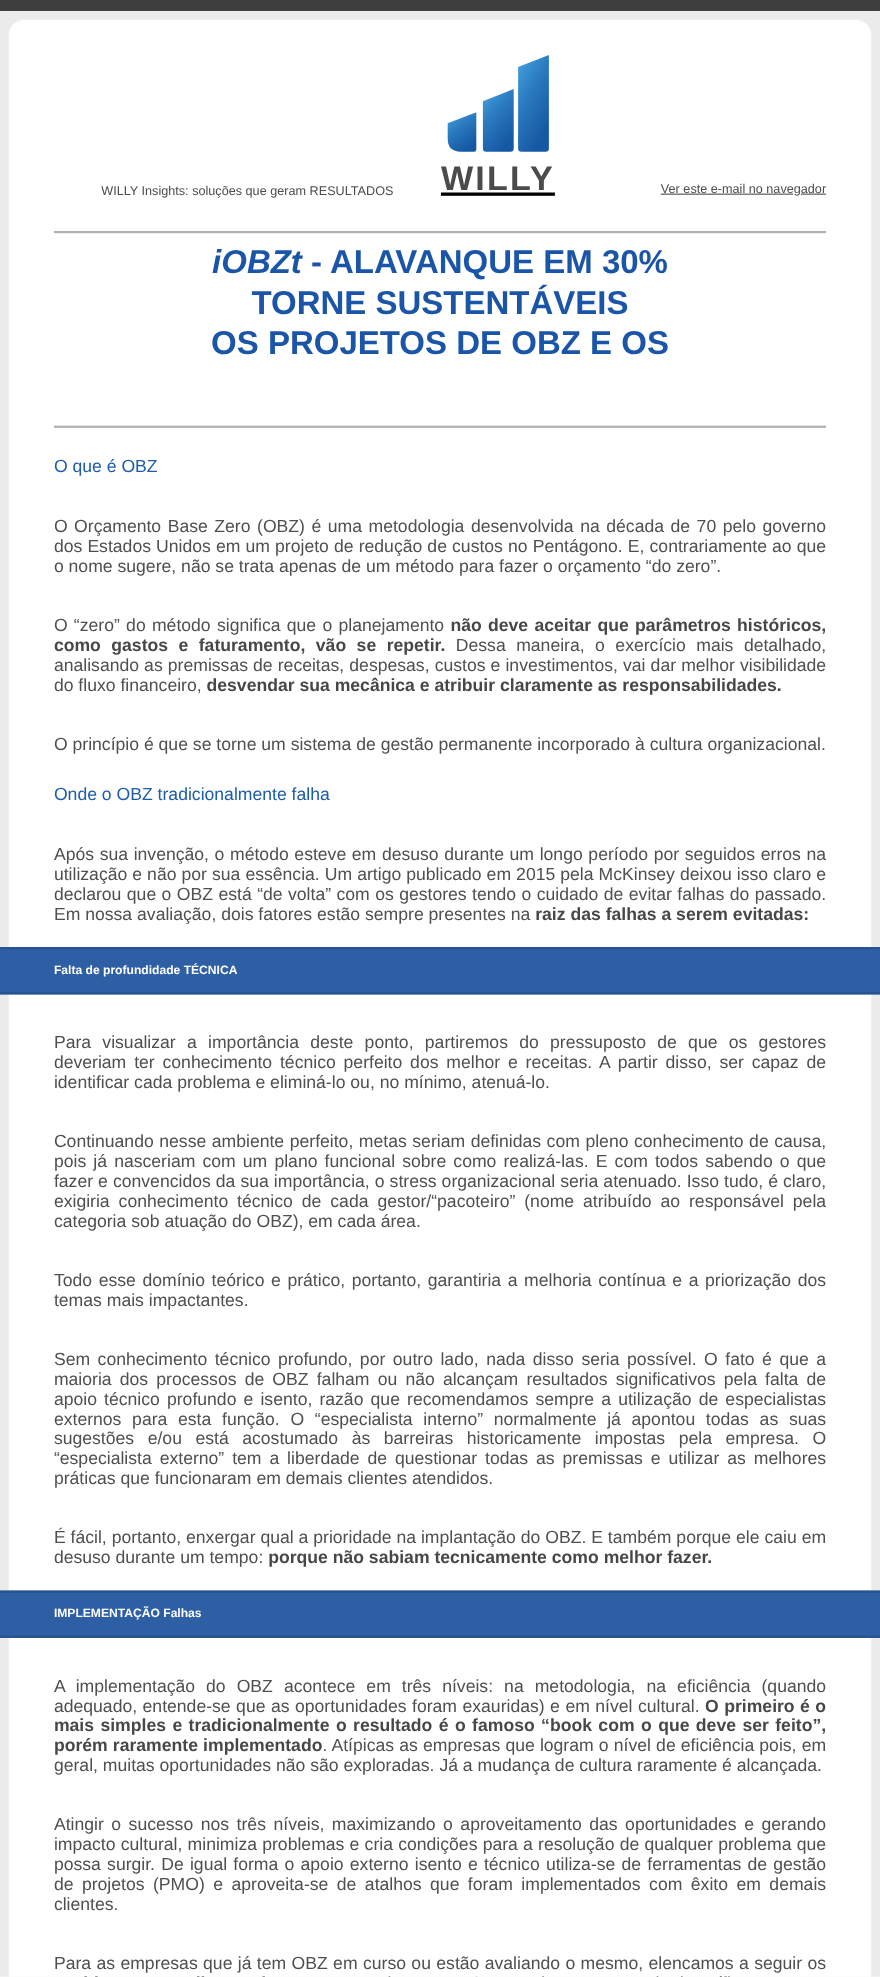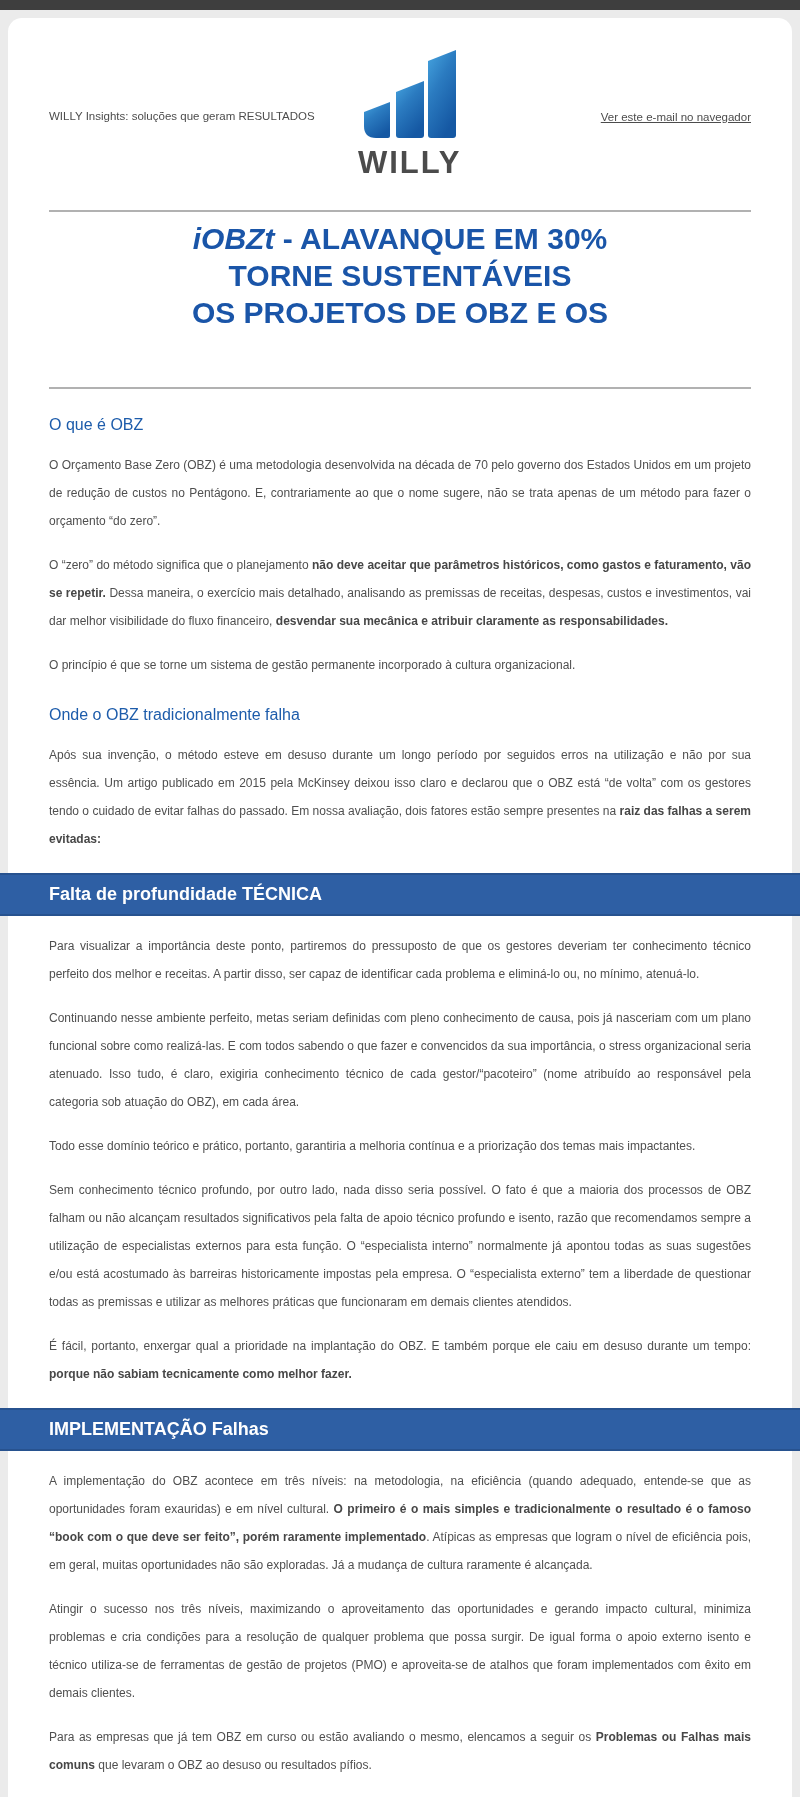--- a/index.html
+++ b/index.html
@@ -10,25 +10,25 @@
     -webkit-font-smoothing:antialiased;
   }
   .topbar{height:10px;background:#3e3e3e;}
   .card{
     margin:8px 8px 0;background:#ffffff;
     border-radius:14px 14px 0 0;
     min-height:1779px;
   }
   .card-inner{padding:0 41px 10px;}
   
-  .header{display:flex;align-items:center;padding-top:28px;}
+  .header{display:flex;align-items:flex-end;padding-top:28px;margin-left:43px;}
   .preheader{flex:1;font-size:11.5px;color:#4c4c4c;padding-top:6px;white-space:nowrap;}
   .view-link-wrap{flex:1;text-align:right;padding-top:6px;white-space:nowrap;}
   .view-link{font-size:11.5px;color:#4c4c4c;text-decoration:underline;cursor:pointer;}
-  .logo-col{width:190px;display:flex;flex-direction:column;align-items:center;}
+  .logo-col{width:190px;display:flex;flex-direction:column;align-items:center;text-decoration:underline;}
   .logo-col svg{display:block;}
   .wordmark{
     margin-top:6px;font-size:31px;font-weight:bold;color:#4b4b4b;
     letter-spacing:2px;line-height:34px;
   }
   
   .rule{border:0;border-top:2px solid #b1b1b1;margin:30px 0 0;}
   .rule.second{margin-top:56px;}
   .bottom-rule{border:0;border-top:3px solid #4d82c4;margin:24px -41px 0;}
   
@@ -36,32 +36,32 @@
     margin-top:8px;text-align:center;
     font-size:30px;line-height:37px;font-weight:bold;
     color:#1a55a8;
   }
   .title i{font-style:italic;}
   
   .section-heading{
     margin:26px 0 0;font-size:16px;line-height:20px;font-weight:normal;color:#1d5cab;
   }
   .para{
-    margin:16px 0 0;font-size:12px;line-height:28px;color:#4f4f4f;
+    margin:36px 0 0;font-size:16px;line-height:18px;color:#4f4f4f;
     text-align:justify;
   }
   .para b{color:#474747;}
   .banner{
     margin:20px -49px 0;
     background:#2e5fa4;
     border-top:2px solid #27528f;
     border-bottom:2px solid #27528f;
     padding:9px 49px;
   }
-  .banner-text{font-size:18px;line-height:21px;font-weight:bold;color:#ffffff;}
+  .banner-text{font-size:11px;line-height:21px;font-weight:bold;color:#ffffff;}
 </style>
 </head>
 <body>
 
 <div class="topbar"></div>
 
 <div class="card">
   <div class="card-inner">
 
     <div class="header">

